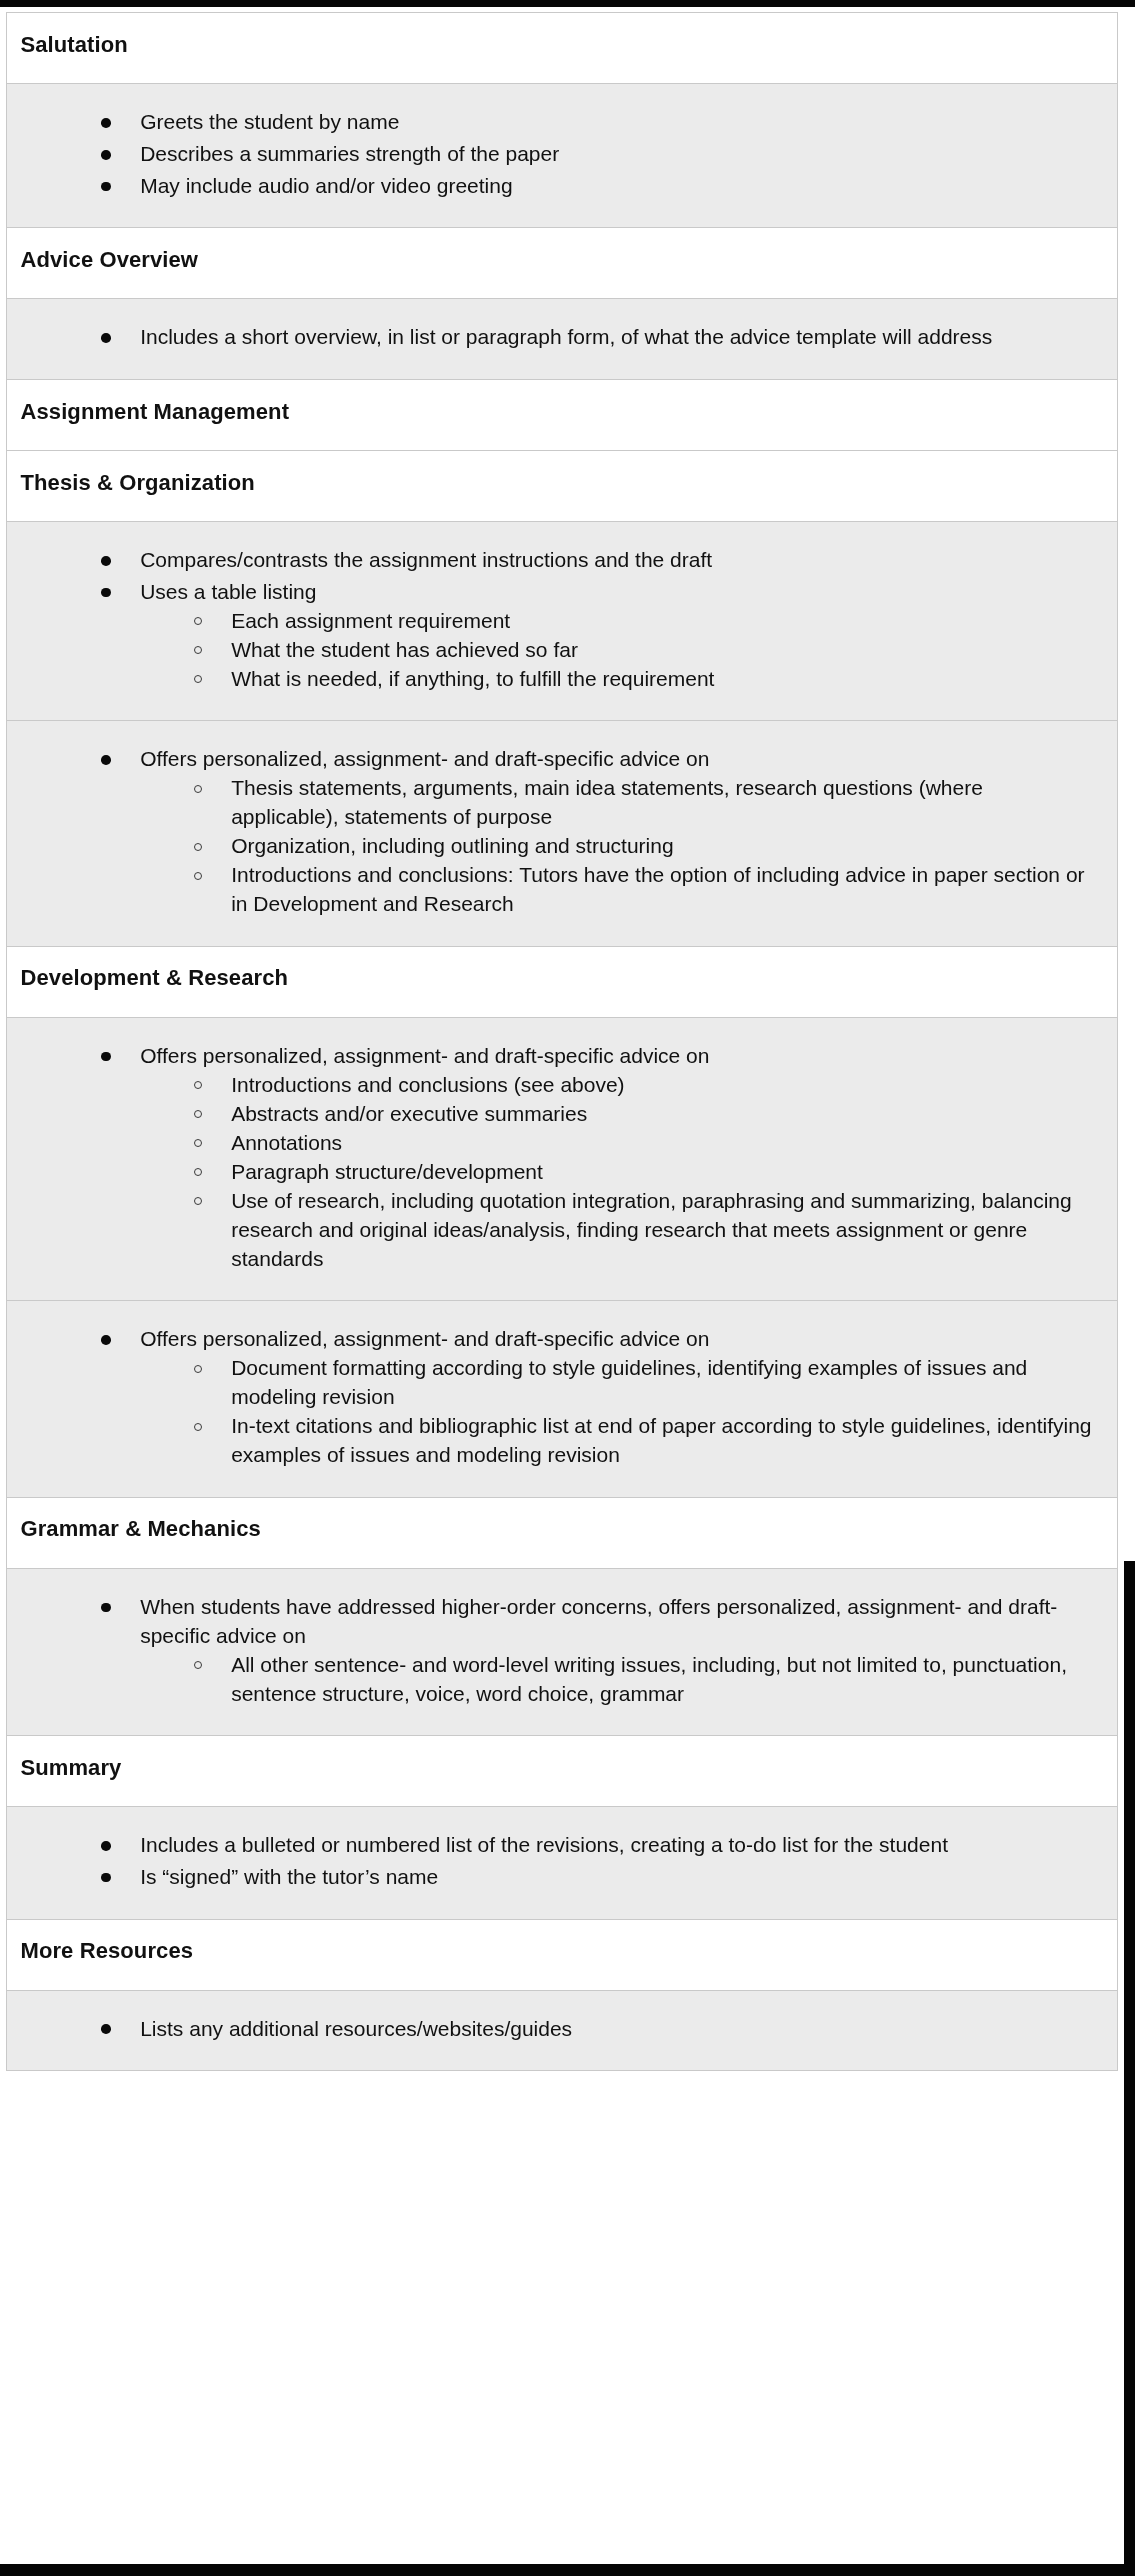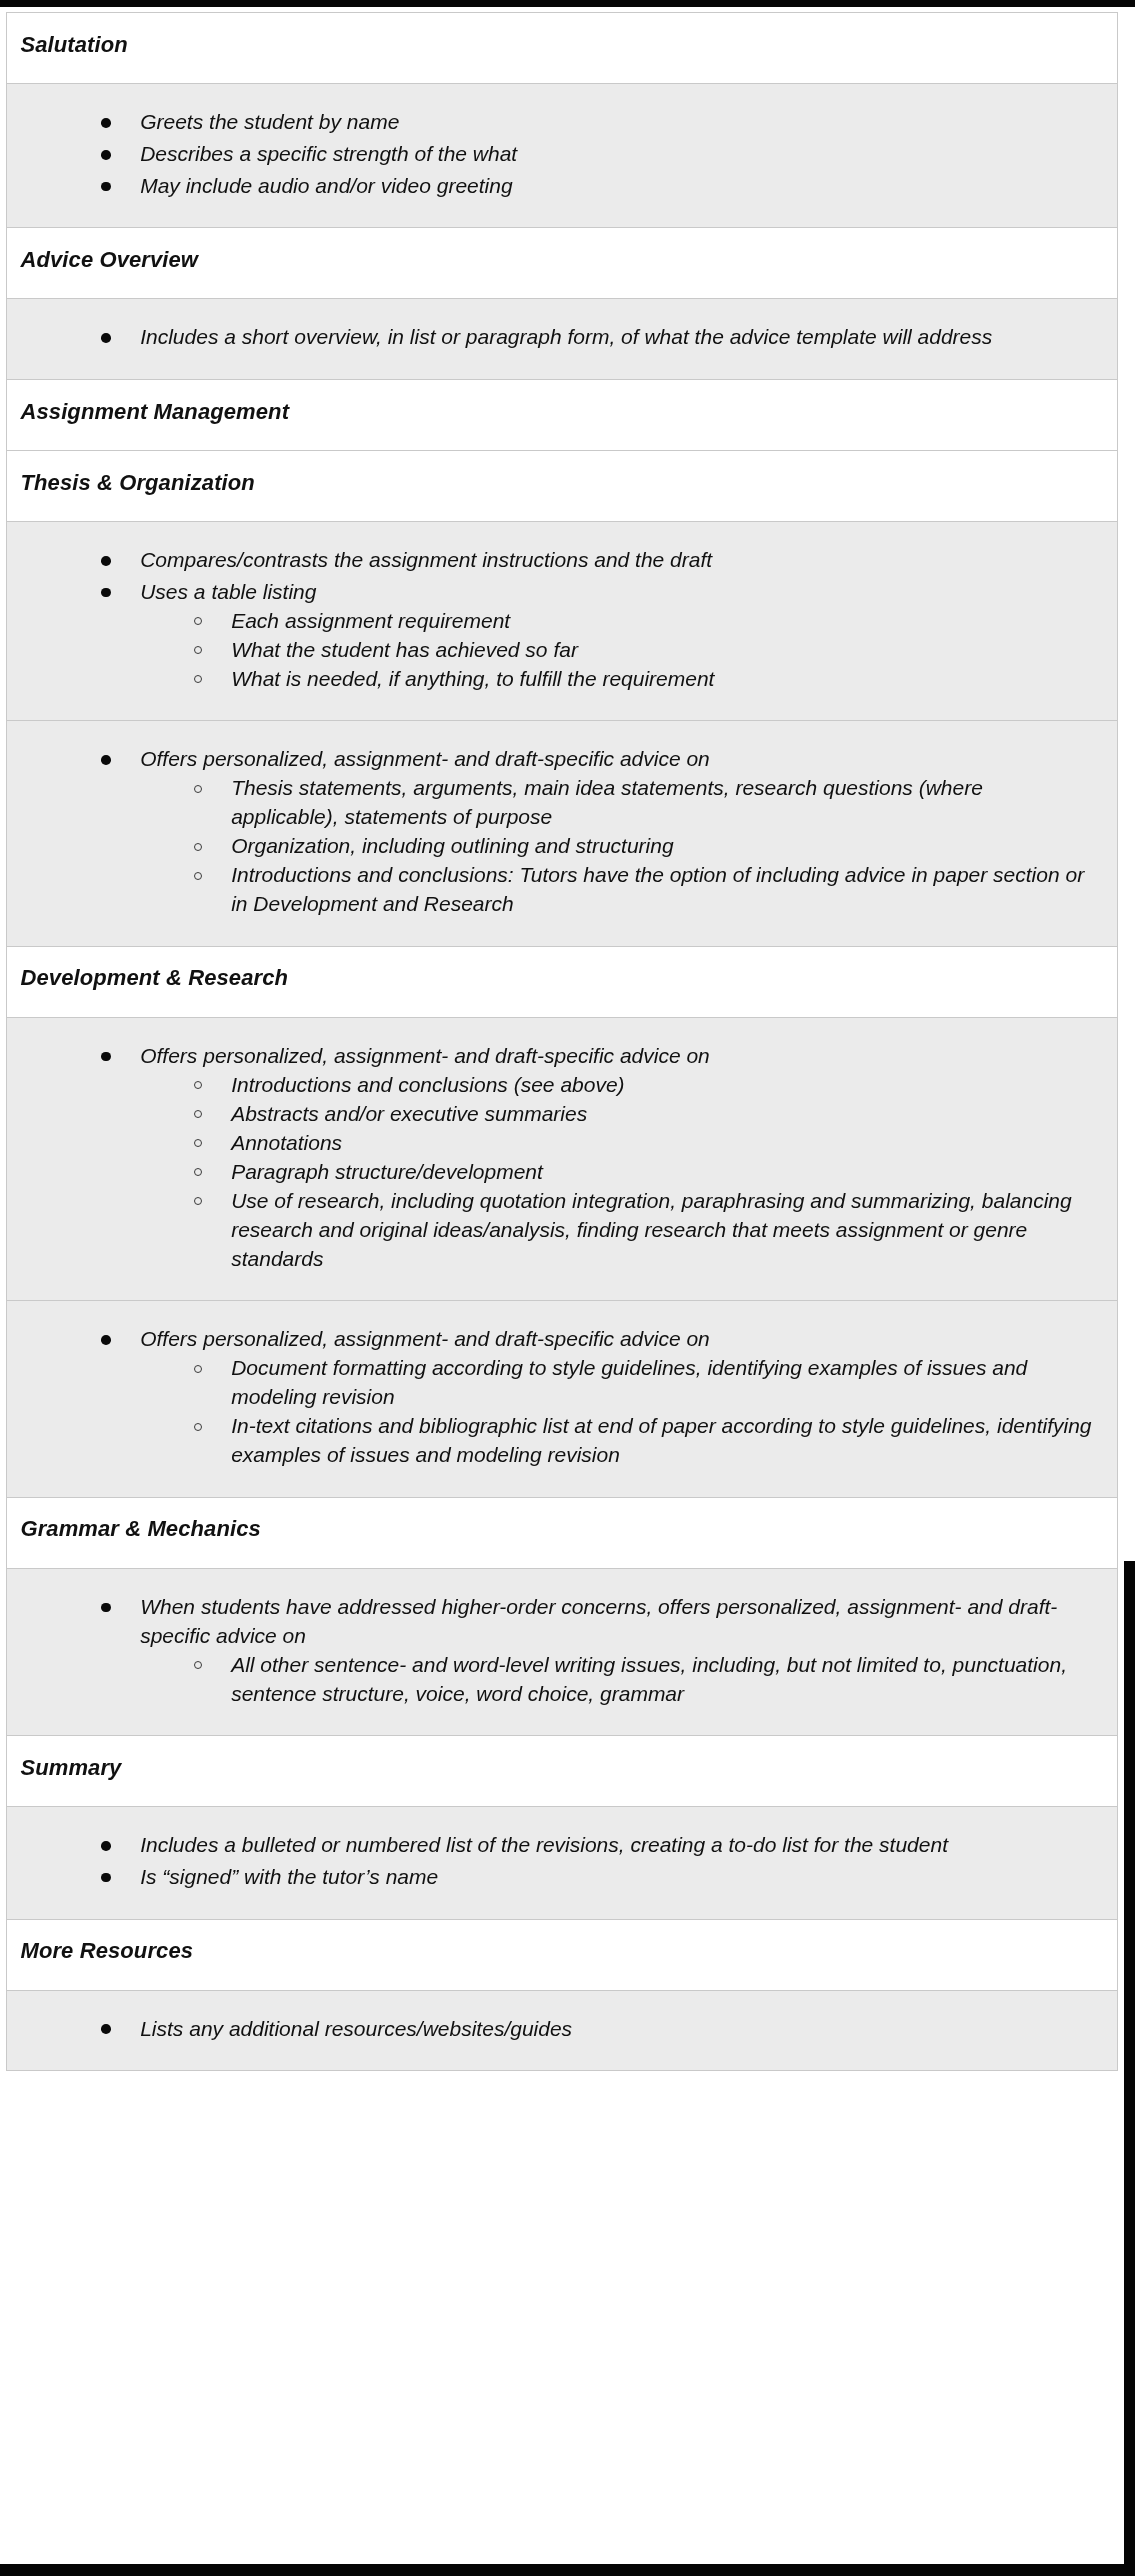--- a/index.html
+++ b/index.html
@@ -45,21 +45,20 @@
   table.advice-table {
     border-collapse: collapse;
     table-layout: fixed;
     width: 1112px;
     border: 0.9px solid #c9c9c9;
   }
   table.advice-table td {
     border: 0.9px solid #c9c9c9;
     padding: 0;
     vertical-align: top;
-    font-style: italic;
   }
 
   
   td.section-head {
     background: #ffffff;
     height: 70px;
   }
   .section-head-label {
     font-size: 22px;
     font-weight: bold;
@@ -136,21 +135,21 @@
     <tbody id="table-body">
         <tr>
           <td class="section-head">
             <div class="section-head-label">Salutation</div>
           </td>
         </tr>
         <tr>
           <td class="section-body">
             <ul class="lvl1">
               <li><span class="bullet-1"></span><span class="li-text">Greets the student by name</span></li>
-              <li><span class="bullet-1"></span><span class="li-text">Describes a specific strength of the what</span></li>
+              <li><span class="bullet-1"></span><span class="li-text">Describes a summaries strength of the paper</span></li>
               <li><span class="bullet-1"></span><span class="li-text">May include audio and/or video greeting</span></li>
             </ul>
           </td>
         </tr>
         <tr>
           <td class="section-head">
             <div class="section-head-label">Advice Overview</div>
           </td>
         </tr>
         <tr>

